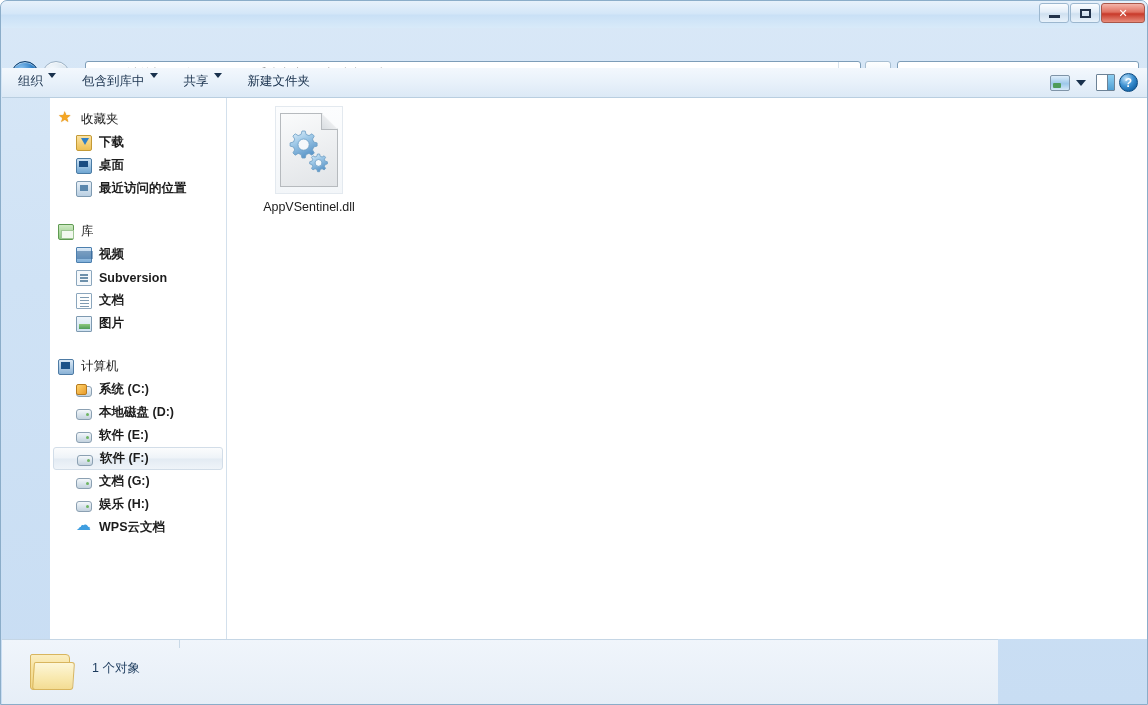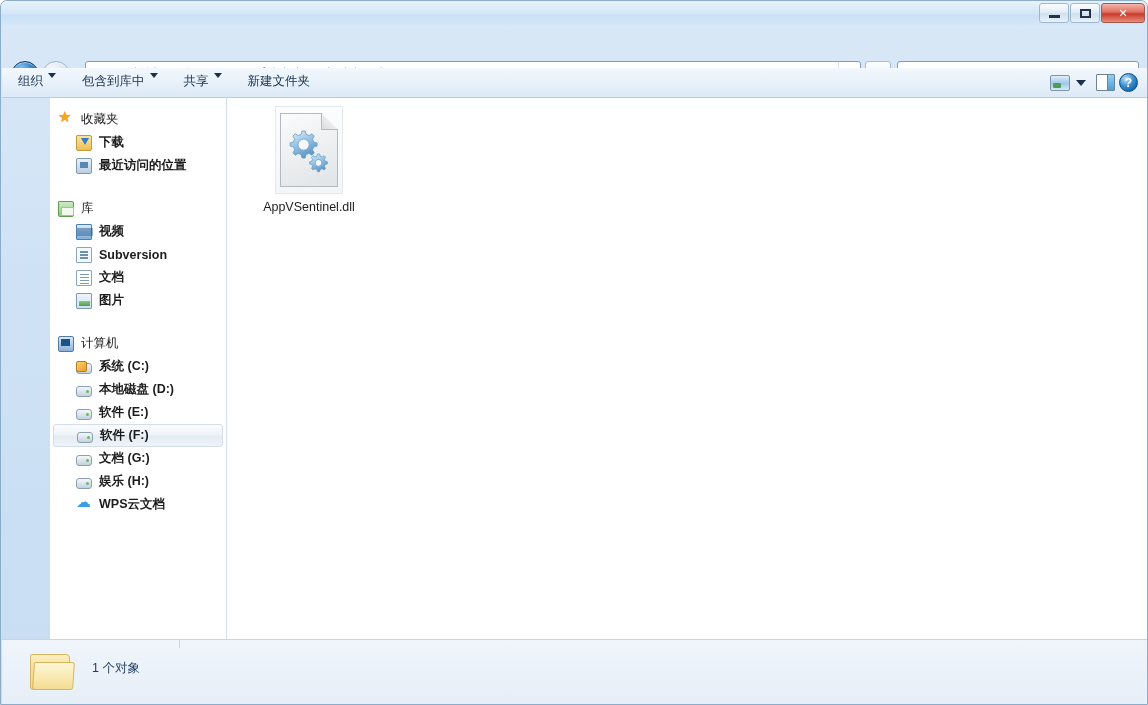--- a/index.html
+++ b/index.html
@@ -245,21 +245,21 @@
     border-left:1px solid #b6babe;border-bottom:1px solid #b6babe;
     clip-path: polygon(0 0, 100% 100%, 0 100%);
   }
   .filelabel {
     margin-top:5px;font-size:12.5px;color:#1c1c1c;text-align:center;
     line-height:16px;width:92px;word-break:break-all;
   }
 
   
   .statusbar {
-    position:absolute;left:1px;top:638px;width:1146px;height:66px;
+    position:absolute;left:1px;top:638px;width:996px;height:66px;
     background:linear-gradient(180deg,#f0f5fb 0%, #e6eef7 100%);
     border-top:1px solid #c5d6e5;
   }
   .status-sep { position:absolute;left:177px;top:0;width:1px;height:8px;background:#c9d9e7;}
   .statusfolder { position:absolute;left:28px;top:14px;width:44px;height:38px;}
   .statusfolder .back {
     position:absolute;left:0;top:0;width:40px;height:36px;border-radius:2px 4px 3px 3px;
     background:linear-gradient(180deg,#fbeec0 0%,#f6e09a 45%,#f2d786 100%);
     border:1px solid #d8b55e;
   }
@@ -374,20 +374,24 @@
 
       <div style="height:10px"></div>
 
       <div class="navitem root">
         <span class="ic ic-star"></span>
         <span class="ni-label">收藏夹</span>
       </div>
       <div class="navitem child">
         <span class="ic ic-dl"></span>
         <span class="ni-label">下载</span>
+      </div>
+      <div class="navitem child">
+        <span class="ic ic-desk"></span>
+        <span class="ni-label">桌面</span>
       </div>
       <div class="navitem child">
         <span class="ic ic-recent"></span>
         <span class="ni-label">最近访问的位置</span>
       </div>
 
       <div class="navgap"></div>
 
       <div class="navitem root">
         <span class="ic ic-lib"></span>

